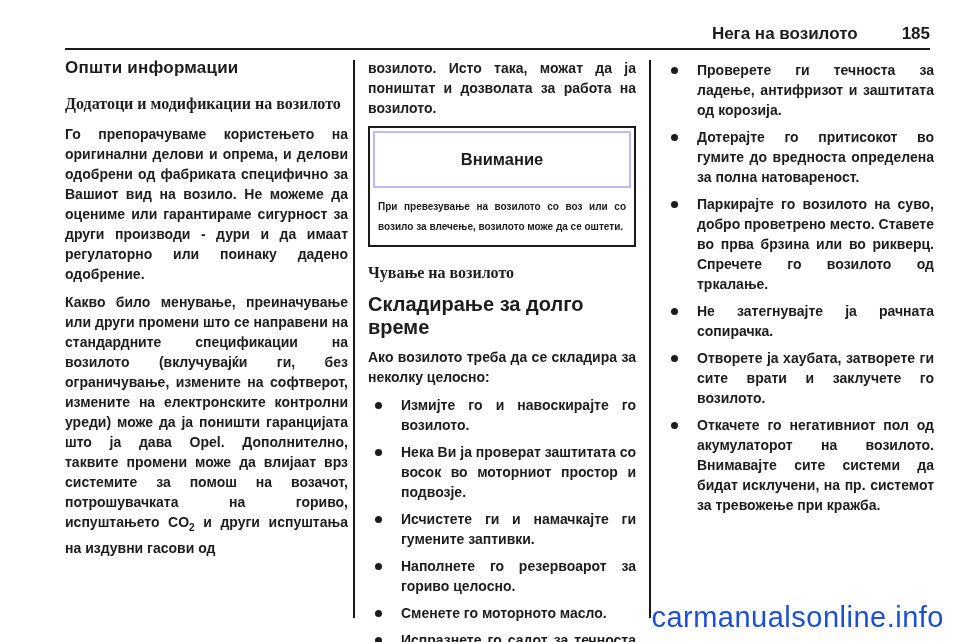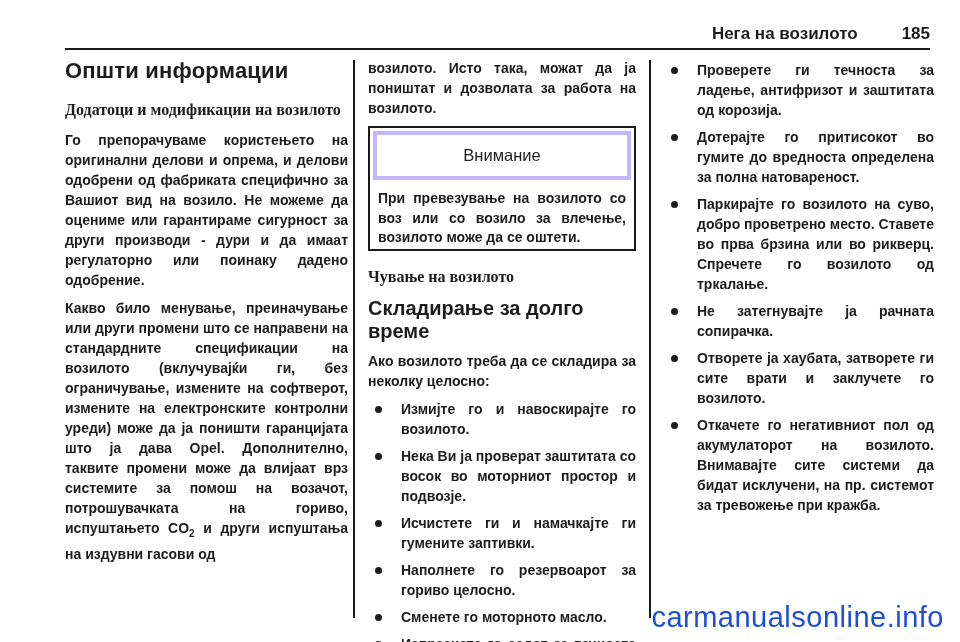--- a/index.html
+++ b/index.html
@@ -15,31 +15,31 @@
   .hdr-num   { font-size:17px; font-weight:700; margin-left:44px;text-align:right; }
   .hdr-rule  { position:absolute; top:48px; left:65px; width:865px; height:2px; background:#1a1a1a; }
   
   .vsep { position:absolute; top:60px; width:2px; height:558px; background:#1a1a1a; }
   .vsep1 { left:353px; } .vsep2 { left:649px; }
   
   .col { position:absolute; top:58px; }
   .col1 { left:65px;  width:283px; }
   .col2 { left:368px; width:268px; }
   .col3 { left:664px; width:270px; }
-  h1.h1 { font-size:22px;   font-weight:700; margin-bottom:14px; letter-spacing:.2px; }
+  h1.h1 { font-size:17px;   font-weight:700; margin-bottom:14px; letter-spacing:.2px; }
   h2.h2 { font-size:16px; font-weight:700; line-height:23px; margin-bottom:9px;font-family:Liberation Serif, serif; }
   h3.h3 { font-size:20px;   font-weight:700; margin-bottom:8px; }
   p.body { font-size:14px; line-height:20px; font-weight:600;
            text-align:justify; margin-bottom:8px; }
   sub.sub { font-size:10px; font-weight:600; }
   
   .caution { border:2px solid #1a1a1a; margin:4px 0 14px 0; }
-  .caution-title-box { border:4px solid #c4b5fd; margin:3px; padding:11px 4px;
-                       text-align:center; font-size:16.5px; font-weight:400; }
-  .caution-body { padding:6px 8px 1px 8px; font-size:14px; line-height:19.5px;
+  .caution-title-box { border:2px solid #c4b5fd; margin:3px; padding:17px 4px;
+                       text-align:center; font-size:16.5px; font-weight:700; }
+  .caution-body { padding:6px 8px 9px 8px; font-size:10px; line-height:19.5px;
                   font-weight:600; text-align:justify; }
   
   ul.blist { list-style:none; margin-top:2px; }
   ul.blist li { display:flex; margin-bottom:7px; }
   .marker { flex:0 0 7px; width:7px; height:7px; border-radius:50%;
             background:#1c1c1c; margin:7px 19px 0 7px; }
   .btext { font-size:14px; line-height:20px; font-weight:600; text-align:justify; }
   
   .watermark { position:absolute; right:16px; bottom:8px; font-size:29px;
                font-weight:500; color:#1d4ed8; letter-spacing:.5px; }

